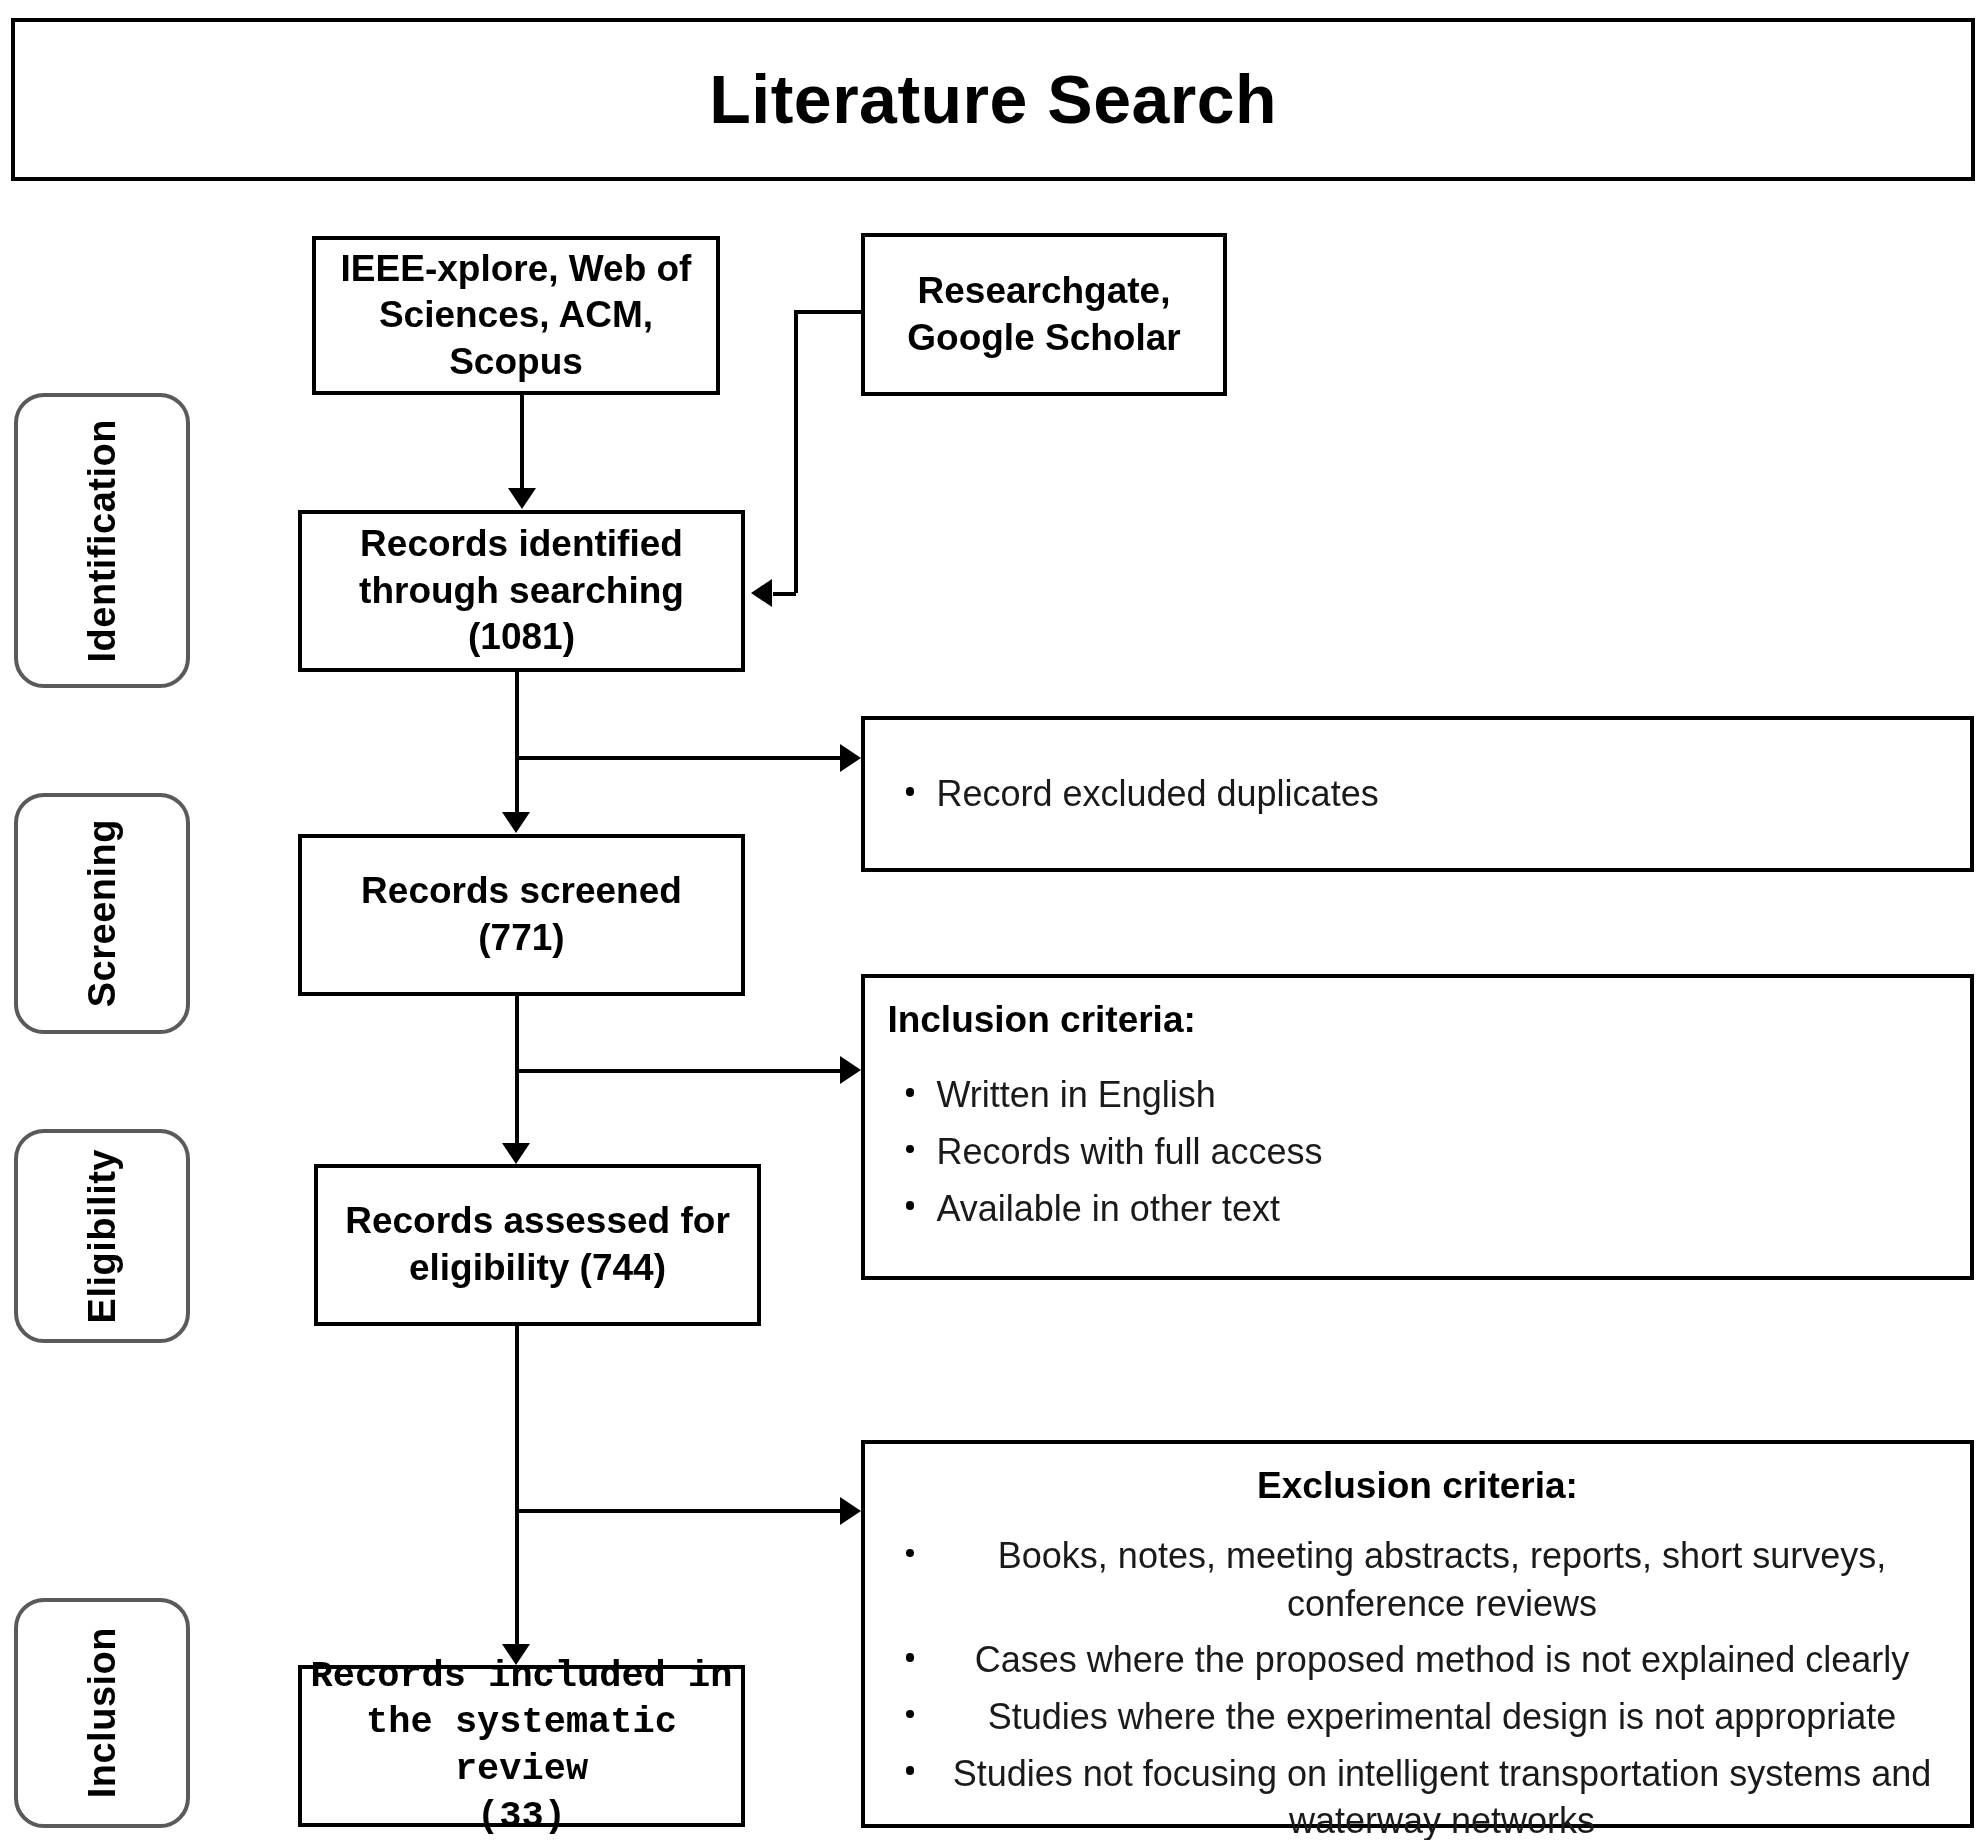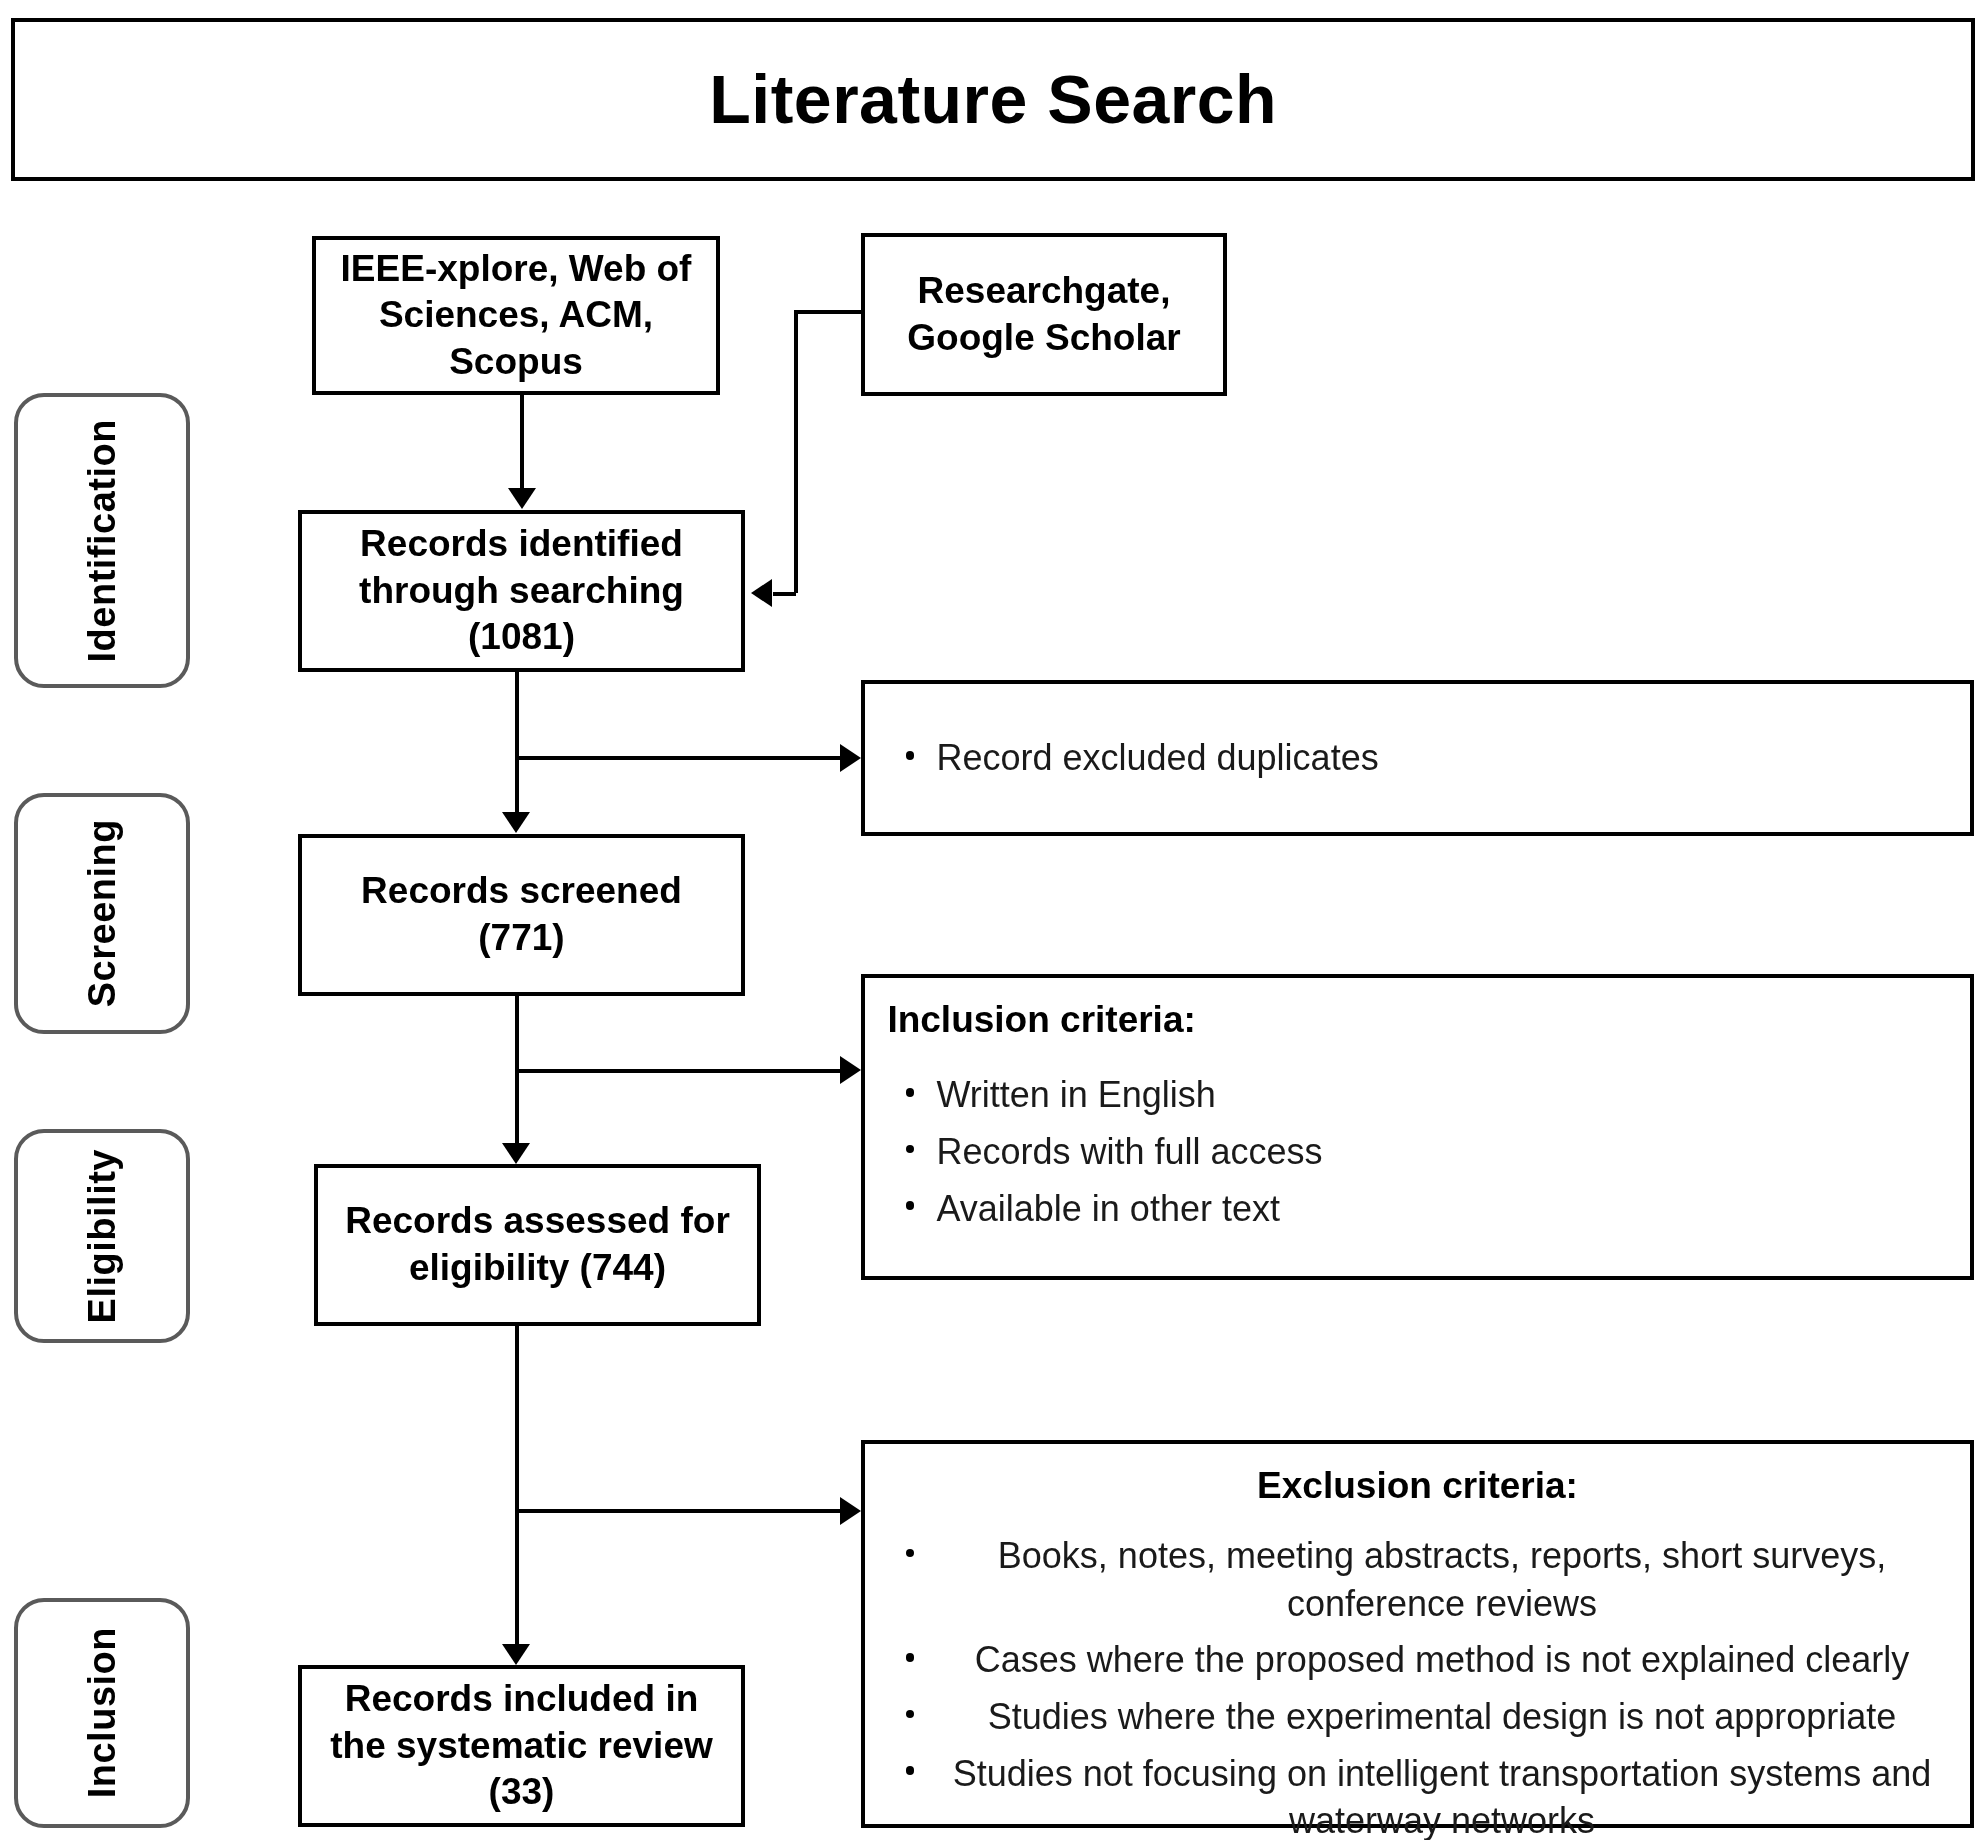--- a/index.html
+++ b/index.html
@@ -120,27 +120,27 @@
   <div class="node" style="left:298px;top:834px;width:447px;height:162px;">
     <div class="line">Records screened</div>
     <div class="line">(771)</div>
   </div>
 
   <div class="node" style="left:298px;top:1164px;width:447px;height:162px;margin-left:16px;">
     <div class="line">Records assessed for</div>
     <div class="line">eligibility (744)</div>
   </div>
 
-  <div class="node" style="left:298px;top:1665px;width:447px;height:162px;">
+  <div class="node" style="left:298px;top:1665px;width:447px;height:162px;font-family:Liberation Mono, monospace;">
     <div class="line">Records included in</div>
     <div class="line">the systematic review</div>
     <div class="line">(33)</div>
   </div>
 
-  <div class="sidebox" style="left:861px;top:680px;width:1113px;height:156px;display:flex;align-items:center;">
+  <div class="sidebox" style="left:861px;top:716px;width:1113px;height:156px;display:flex;align-items:center;">
     <ul class="solo-list">
       <li><span class="dot"></span><span>Record excluded duplicates</span></li>
     </ul>
   </div>
 
   <div class="sidebox" style="left:861px;top:974px;width:1113px;height:306px;">
     <div class="side-title">Inclusion criteria:</div>
     <ul class="side-list">
       <li><span class="dot"></span><span>Written in English</span></li>
       <li><span class="dot"></span><span>Records with full access</span></li>

